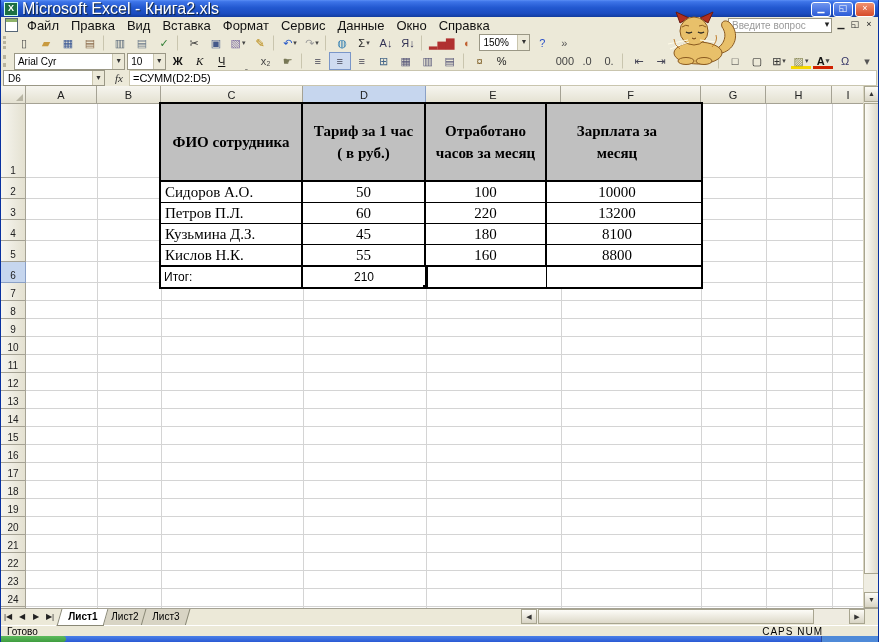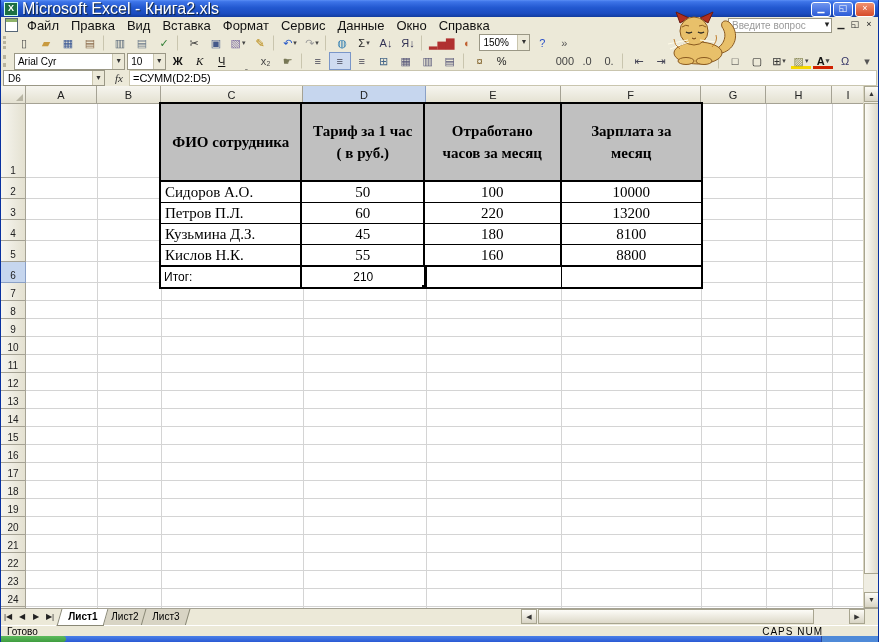--- a/index.html
+++ b/index.html
@@ -89,21 +89,21 @@
   .wrow{display:flex;}
   .wrow.hdr{height:76px;border-bottom:2px solid #000;background:var(--c-thead,#c0c0c0);}
   .wrow.data{height:20px;border-bottom:1px solid #000;}
   .wrow.data.last{border-bottom:2px solid #000;}
   .wrow.total{height:20px;}
   .wc{box-sizing:border-box;display:flex;align-items:center;justify-content:center;overflow:hidden;}
   .hdr .wc{font-family:"Liberation Serif",serif;font-weight:bold;font-size:15px;text-align:center;
     white-space:pre-line;line-height:1.5;}
   .data .wc{font-family:"Liberation Serif",serif;font-size:15px;}
   .hdr .wc,.data .wc{border-right:2px solid #000;}
-  .wc.c1{width:142px;} .wc.c2{width:123px;} .wc.c3{width:137px;} .wc.c4{width:140px;border-right:none!important;}
+  .wc.c1{width:142px;} .wc.c2{width:123px;} .wc.c3{width:121px;} .wc.c4{width:140px;border-right:none!important;}
   .wc.name{justify-content:flex-start;padding-left:4px;}
   .total .wc{border-right:1px solid #000;font-size:12px;}
   .total .wc.c1{justify-content:flex-start;padding-left:3px;}
   .total .wc.c2{position:relative;outline:2px solid #000;outline-offset:0;}
   .total .wc.c2::after{content:"";position:absolute;right:-3px;bottom:-3px;width:4px;height:4px;
     background:#000;border:1px solid #fff;}
   
   .vscroll{position:absolute;right:0;top:86px;width:15px;height:522px;background:#efede2;border-left:1px solid #d8d4c0;box-sizing:border-box;}
   .sbtn{position:absolute;width:15px;height:16px;background:linear-gradient(180deg,#fdfcf7,#d8d4c4);
     border:1px solid #a8a590;box-sizing:border-box;font-size:7px;color:#333;text-align:center;line-height:14px;}

